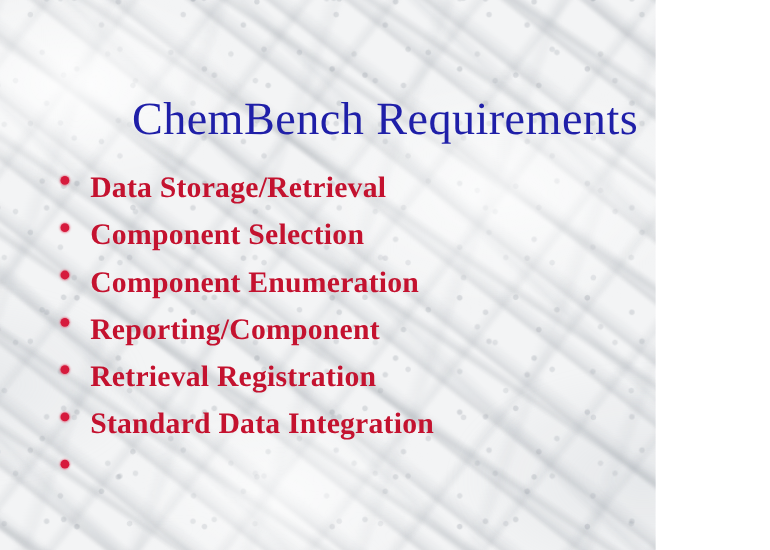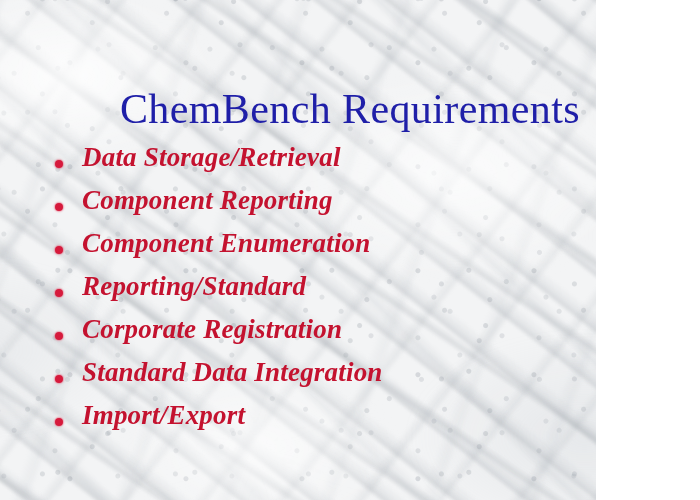--- a/index.html
+++ b/index.html
@@ -141,22 +141,21 @@
     margin: 0;
     padding: 0;
     list-style: none;
   }
 
   .bullet-item {
     position: relative;
     height: 43px;
     padding-left: 30px;
     display: flex;
-    align-items: flex-start;
-    font-style: italic;
+    align-items: flex-end;
   }
 
   .bullet-marker {
     position: absolute;
     left: 3px;
     top: 50%;
     transform: translateY(-50%);
     width: 8px;
     height: 8px;
     border-radius: 50%;
@@ -189,44 +188,43 @@
 
     <ul id="bullet-list">
 
       <li class="bullet-item">
         <span class="bullet-marker"></span>
         <span class="bullet-text">Data Storage/Retrieval</span>
       </li>
 
       <li class="bullet-item">
         <span class="bullet-marker"></span>
-        <span class="bullet-text">Component Reporting</span>
+        <span class="bullet-text">Component Selection</span>
       </li>
 
       <li class="bullet-item">
         <span class="bullet-marker"></span>
         <span class="bullet-text">Component Enumeration</span>
       </li>
 
       <li class="bullet-item">
         <span class="bullet-marker"></span>
-        <span class="bullet-text">Reporting/Standard</span>
-      </li>
-
-      <li class="bullet-item">
-        <span class="bullet-marker"></span>
-        <span class="bullet-text">Corporate Registration</span>
+        <span class="bullet-text">Reporting/Component</span>
+      </li>
+
+      <li class="bullet-item">
+        <span class="bullet-marker"></span>
+        <span class="bullet-text">Retrieval Registration</span>
       </li>
 
       <li class="bullet-item">
         <span class="bullet-marker"></span>
         <span class="bullet-text">Standard Data Integration</span>
       </li>
 
       <li class="bullet-item">
         <span class="bullet-marker"></span>
-        <span class="bullet-text">Import/Export</span>
       </li>
 
     </ul>
 
   </div>
 </div>
 
 </body></html>

